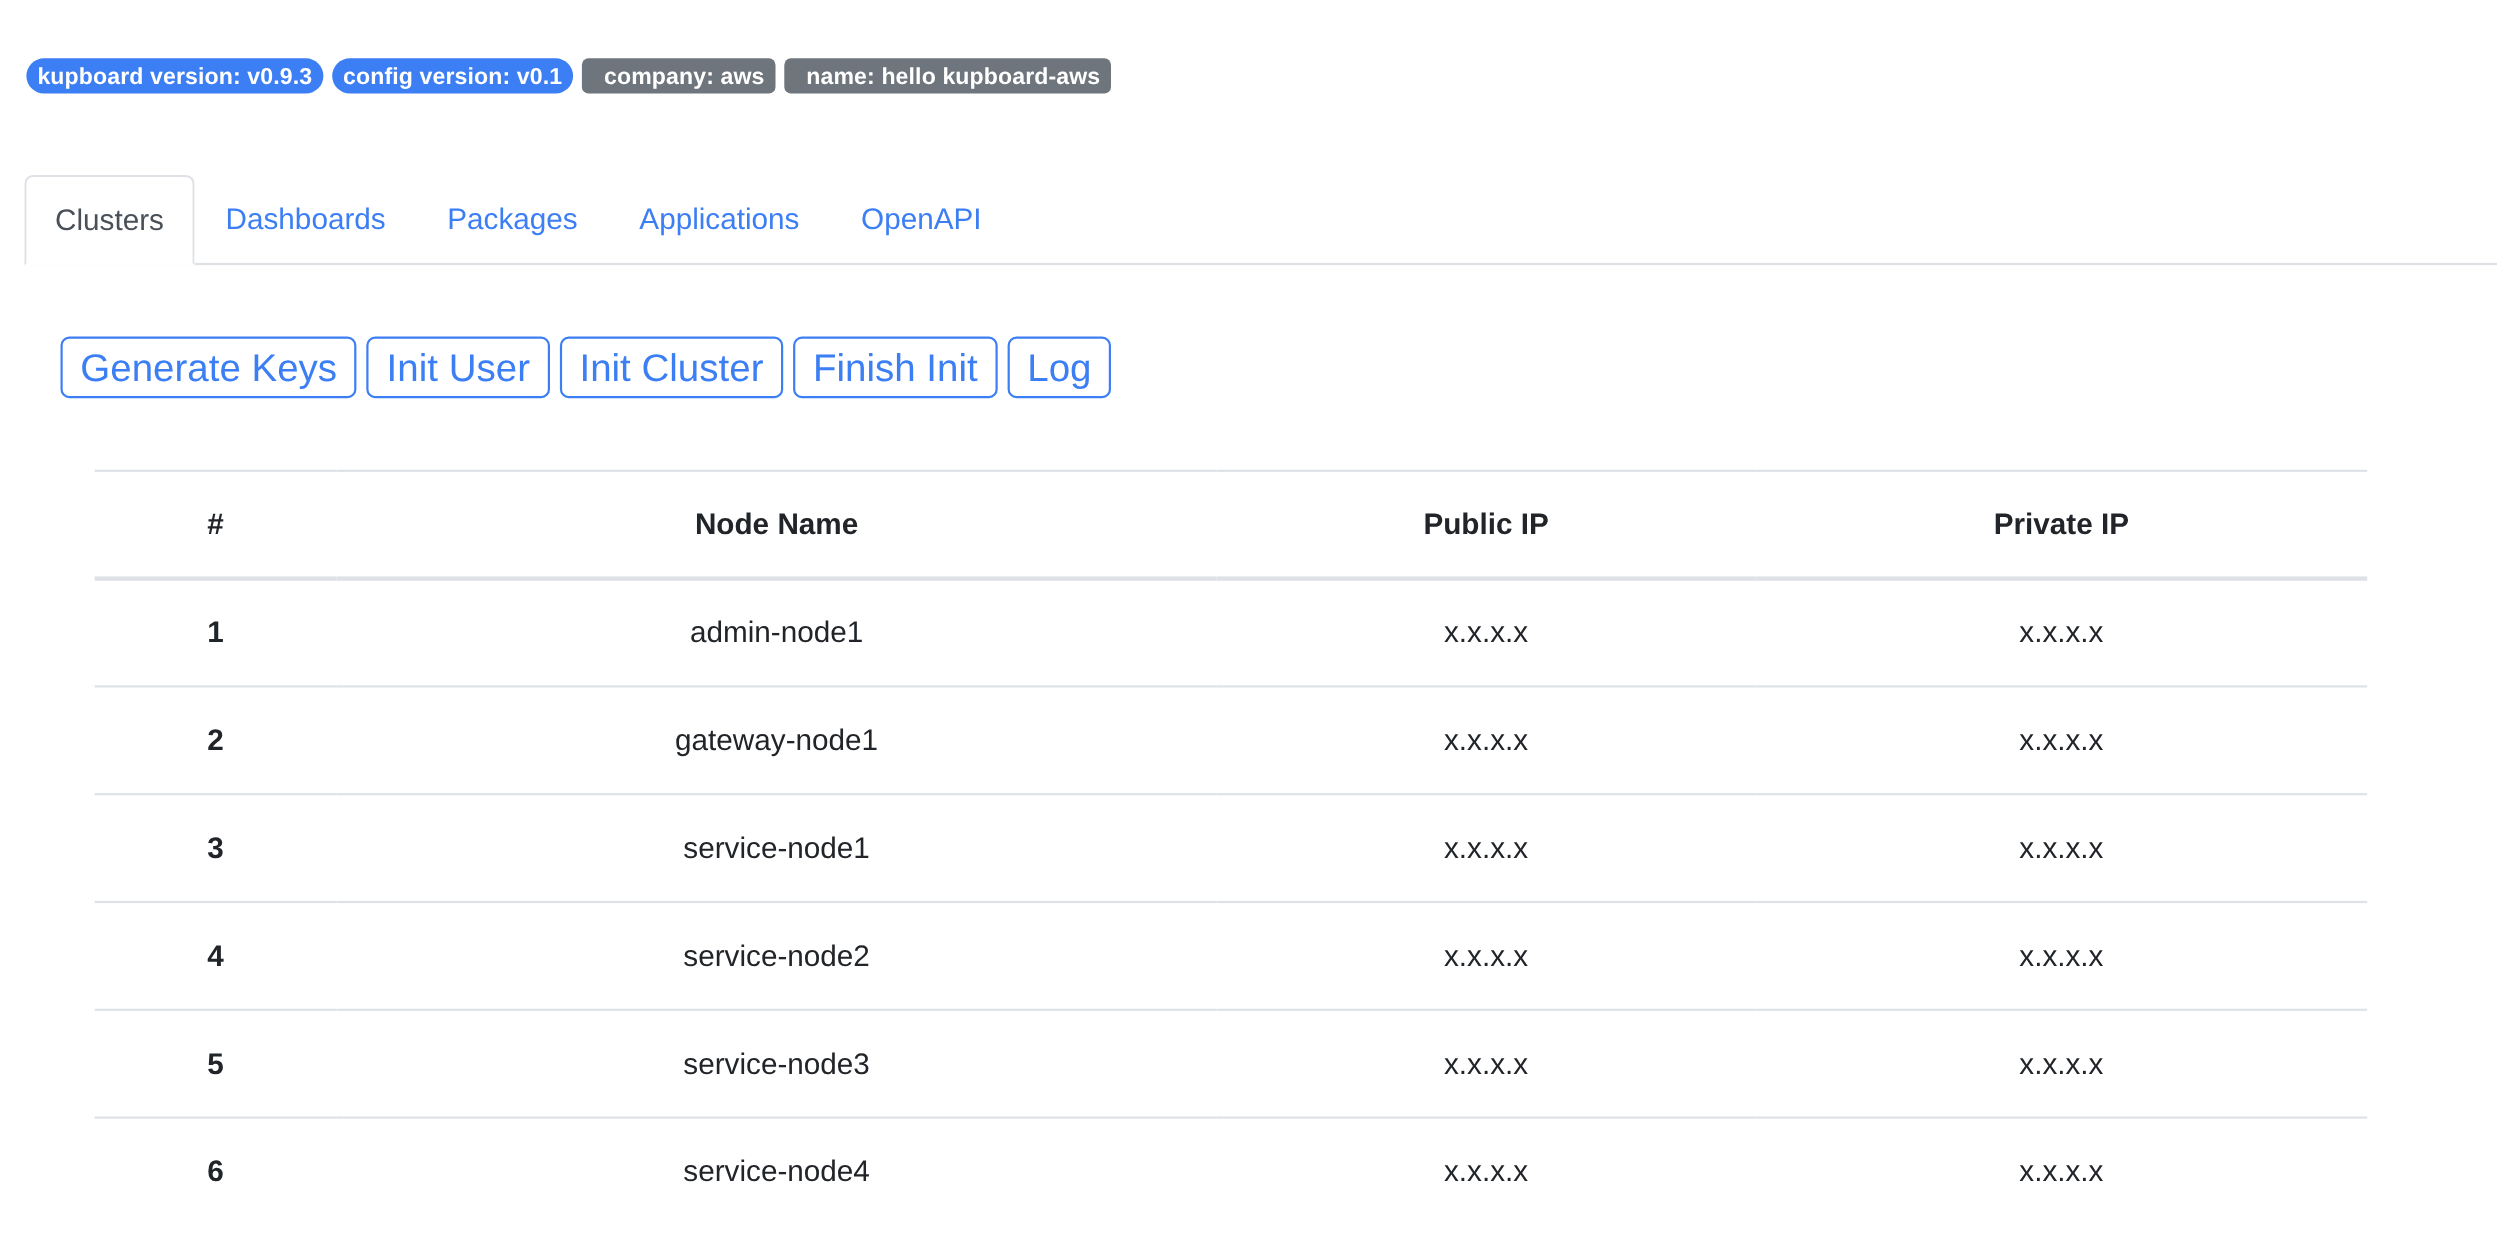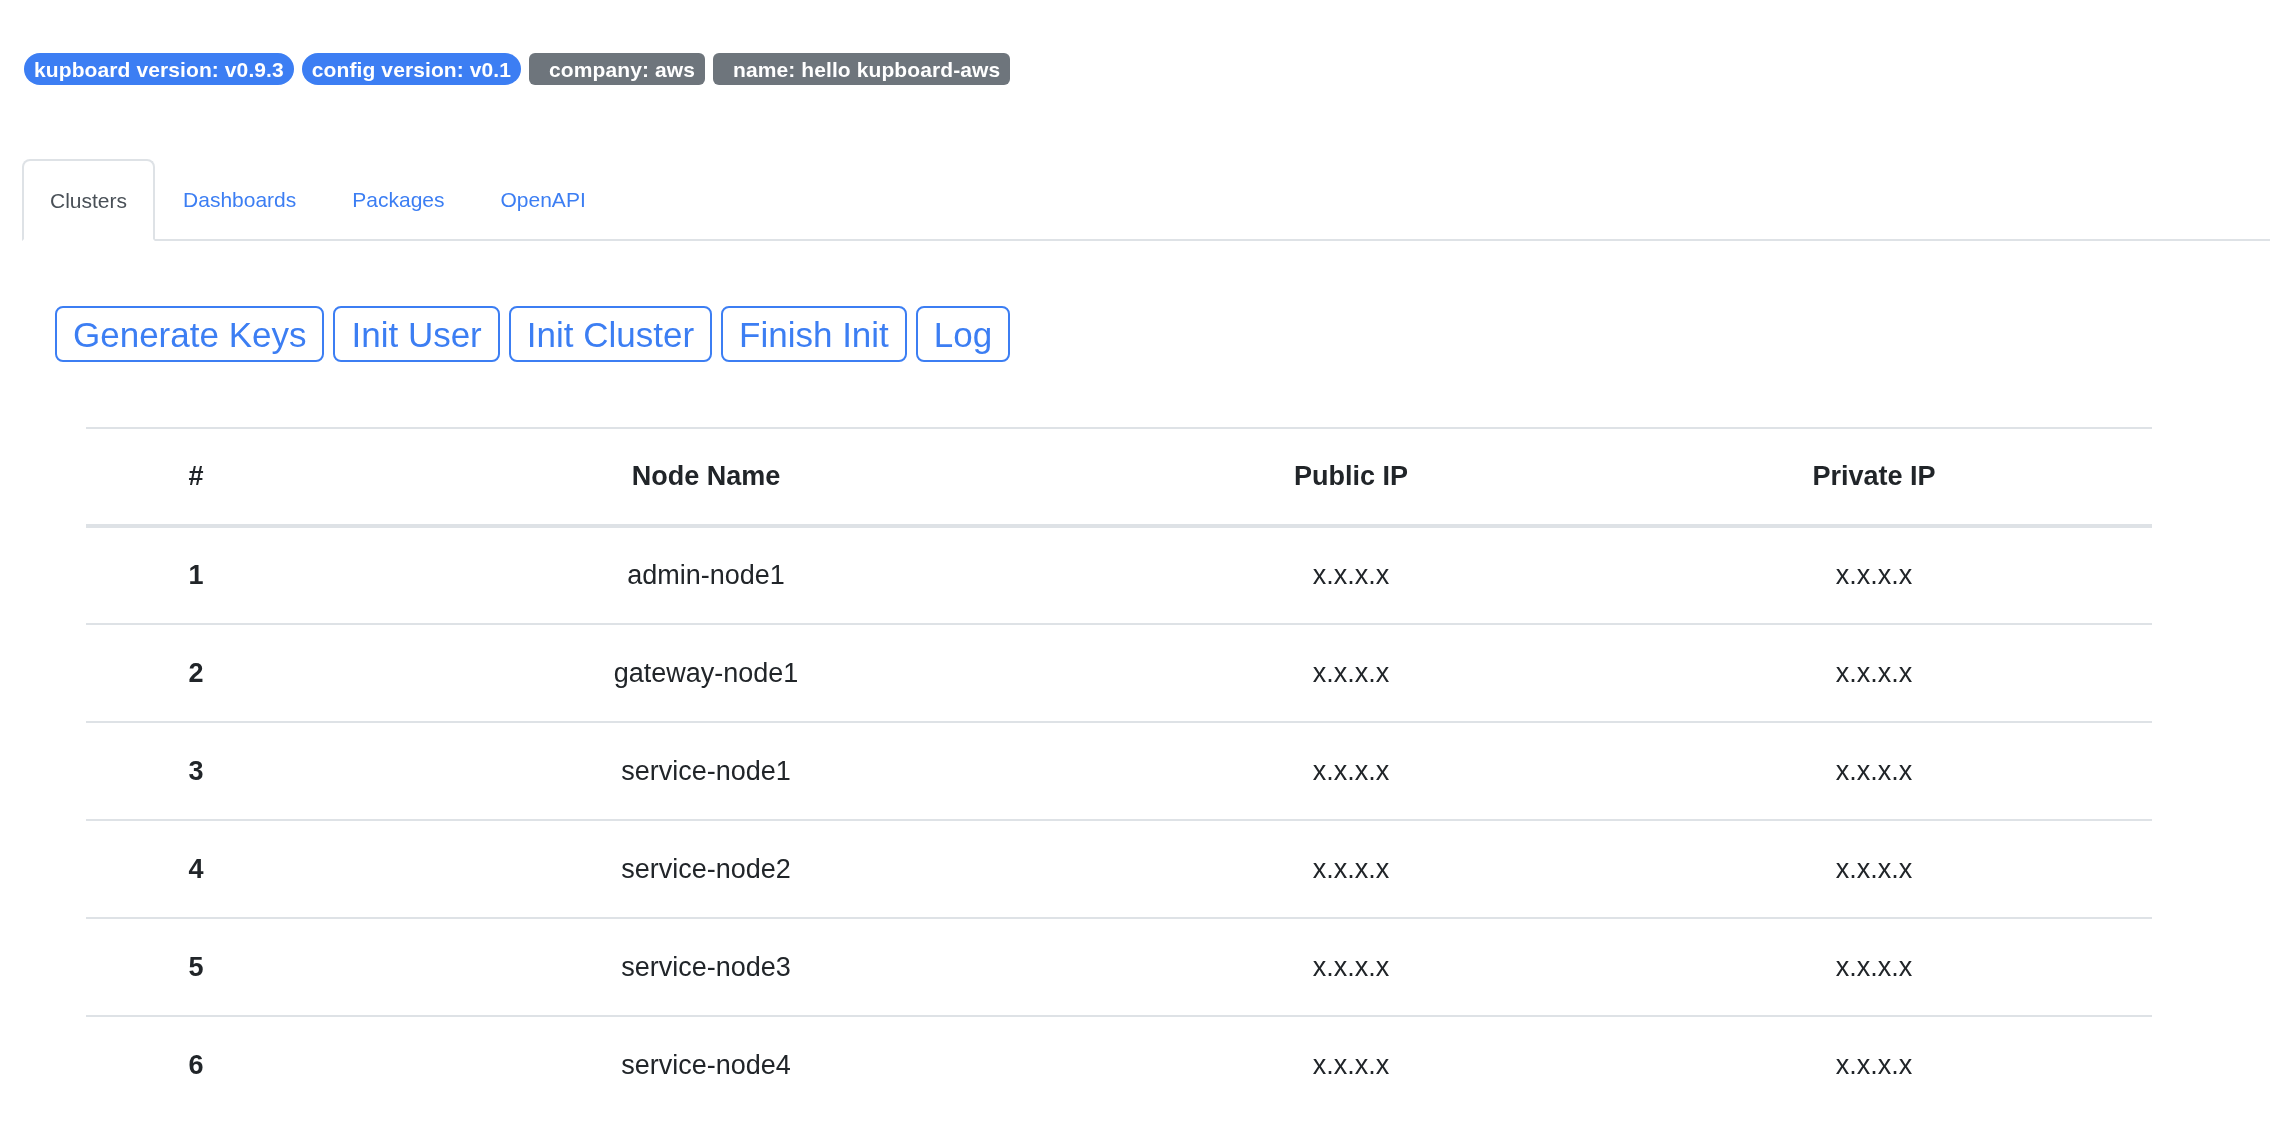--- a/index.html
+++ b/index.html
@@ -51,21 +51,21 @@
     display: flex;
     align-items: flex-end;
   }
   .tab {
     position: relative;
     display: flex;
     align-items: center;
     justify-content: center;
     height: 80px;
     padding: 0 26px;
-    font-size: 21px;
+    font-size: 27px;
     line-height: 1;
     color: #3c7ef3;
     background: transparent;
     border: 2px solid transparent;
     border-radius: 8px 8px 0 0;
     cursor: pointer;
     white-space: nowrap;
     text-decoration: none;
   }
   .tab.active {
@@ -144,20 +144,21 @@
     <span class="badge primary">kupboard version: v0.9.3</span>
     <span class="badge primary">config version: v0.1</span>
     <span class="badge secondary">company: aws</span>
     <span class="badge secondary">name: hello kupboard-aws</span>
   </div>
 
 <nav class="tab-bar">
     <a class="tab active">Clusters</a>
     <a class="tab">Dashboards</a>
     <a class="tab">Packages</a>
+    <a class="tab">Applications</a>
     <a class="tab">OpenAPI</a>
   </nav>
 
 <div class="btn-row">
     <button class="btn">Generate Keys</button>
     <button class="btn">Init User</button>
     <button class="btn">Init Cluster</button>
     <button class="btn">Finish Init</button>
     <button class="btn">Log</button>
   </div>

